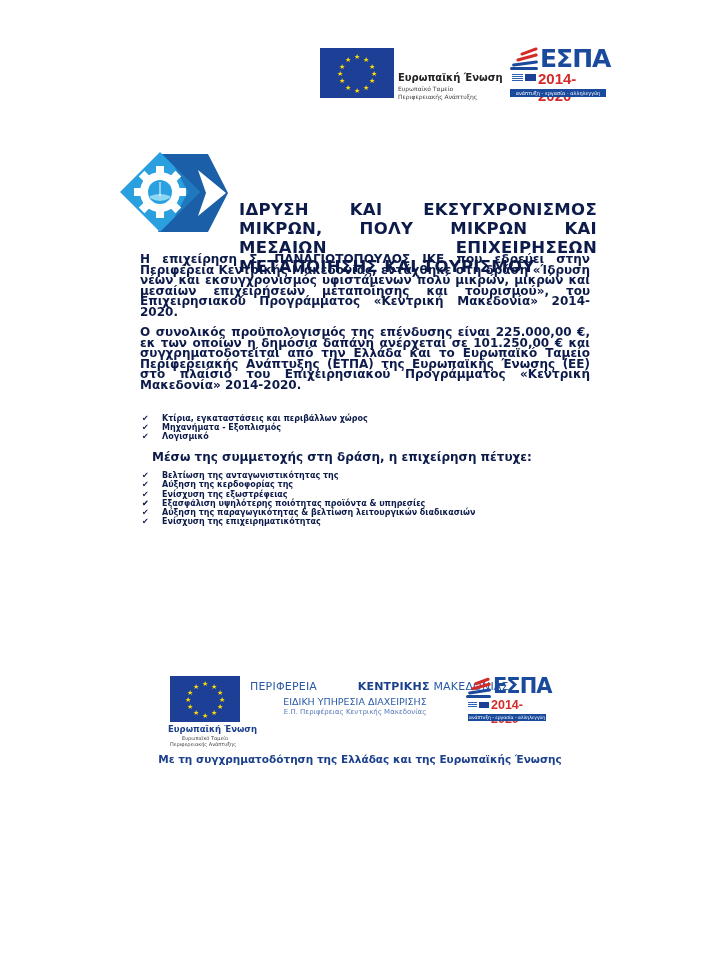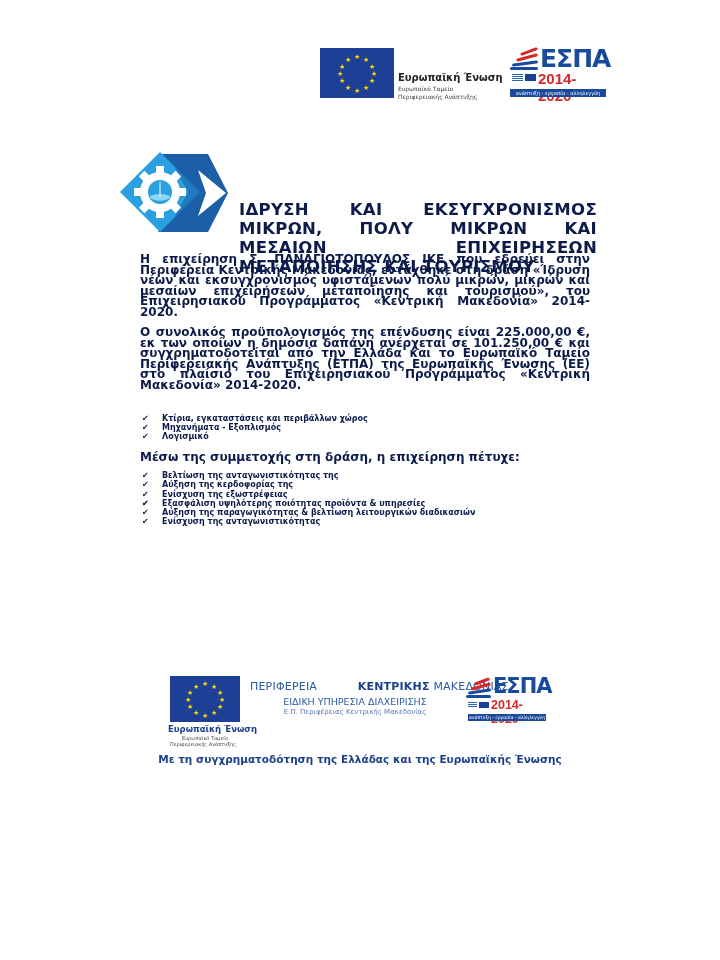--- a/index.html
+++ b/index.html
@@ -99,29 +99,29 @@
 <div class="abs title" style="left:239px;top:153px;width:358px;">ΙΔΡΥΣΗ ΚΑΙ ΕΚΣΥΓΧΡΟΝΙΣΜΟΣ ΜΙΚΡΩΝ, ΠΟΛΥ ΜΙΚΡΩΝ ΚΑΙ ΜΕΣΑΙΩΝ ΕΠΙΧΕΙΡΗΣΕΩΝ ΜΕΤΑΠΟΙΗΣΗΣ ΚΑΙ ΤΟΥΡΙΣΜΟΥ</div>
 
 <div class="abs" style="left:140px;top:254px;width:450px;">
   <p class="para" style="margin:0 0 10px 0;">Η επιχείρηση Σ. ΠΑΝΑΓΙΩΤΟΠΟΥΛΟΣ ΙΚΕ που εδρεύει στην Περιφέρεια Κεντρικής Μακεδονίας, εντάχθηκε στη δράση «Ίδρυση νέων και εκσυγχρονισμός υφιστάμενων πολύ μικρών, μικρών και μεσαίων επιχειρήσεων μεταποίησης και τουρισμού», του Επιχειρησιακού Προγράμματος «Κεντρική Μακεδονία» 2014-2020.</p>
   <p class="para" style="margin:0 0 24px 0;">Ο συνολικός προϋπολογισμός της επένδυσης είναι 225.000,00 €, εκ των οποίων η δημόσια δαπάνη ανέρχεται σε 101.250,00 € και συγχρηματοδοτείται από την Ελλάδα και το Ευρωπαϊκό Ταμείο Περιφερειακής Ανάπτυξης (ΕΤΠΑ) της Ευρωπαϊκής Ένωσης (ΕΕ) στο πλαίσιο του Επιχειρησιακού Προγράμματος «Κεντρική Μακεδονία» 2014-2020.</p>
   <ul class="checks" style="margin-bottom:10px;">
     <li><span class="chk">✔</span><span>Κτίρια, εγκαταστάσεις και περιβάλλων χώρος</span></li>
     <li><span class="chk">✔</span><span>Μηχανήματα - Εξοπλισμός</span></li>
     <li><span class="chk">✔</span><span>Λογισμικό</span></li>
   </ul>
-  <p class="para" style="margin:0 0 9px 0;">Μέσω της συμμετοχής στη δράση, η επιχείρηση πέτυχε:</p>
+  <p class="para" style="margin:0 0 9px 12px;">Μέσω της συμμετοχής στη δράση, η επιχείρηση πέτυχε:</p>
   <ul class="checks">
     <li><span class="chk">✔</span><span>Βελτίωση της ανταγωνιστικότητας της</span></li>
     <li><span class="chk">✔</span><span>Αύξηση της κερδοφορίας της</span></li>
     <li><span class="chk">✔</span><span>Ενίσχυση της εξωστρέφειας</span></li>
     <li><span class="chk">✔</span></li>
     <li><span class="chk">✔</span><span>Εξασφάλιση υψηλότερης ποιότητας προϊόντα &amp; υπηρεσίες</span></li>
     <li><span class="chk">✔</span><span>Αύξηση της παραγωγικότητας &amp; βελτίωση λειτουργικών διαδικασιών</span></li>
-    <li><span class="chk">✔</span><span>Ενίσχυση της ανταγωνιστικότητας</span></li>
+    <li><span class="chk">✔</span><span>Ενίσχυση της επιχειρηματικότητας</span></li>
   </ul>
 </div>
 
 <div class="abs" style="left:168px;top:676px;width:80px;height:70px;">
   <div class="eu-flag" style="left:2px;top:0;width:70px;height:46px;">
     <span class="star" style="left:32px;top:5px">★</span>
     <span class="star" style="left:41px;top:8px">★</span>
     <span class="star" style="left:47px;top:14px">★</span>
     <span class="star" style="left:49px;top:21px">★</span>
     <span class="star" style="left:47px;top:28px">★</span>

